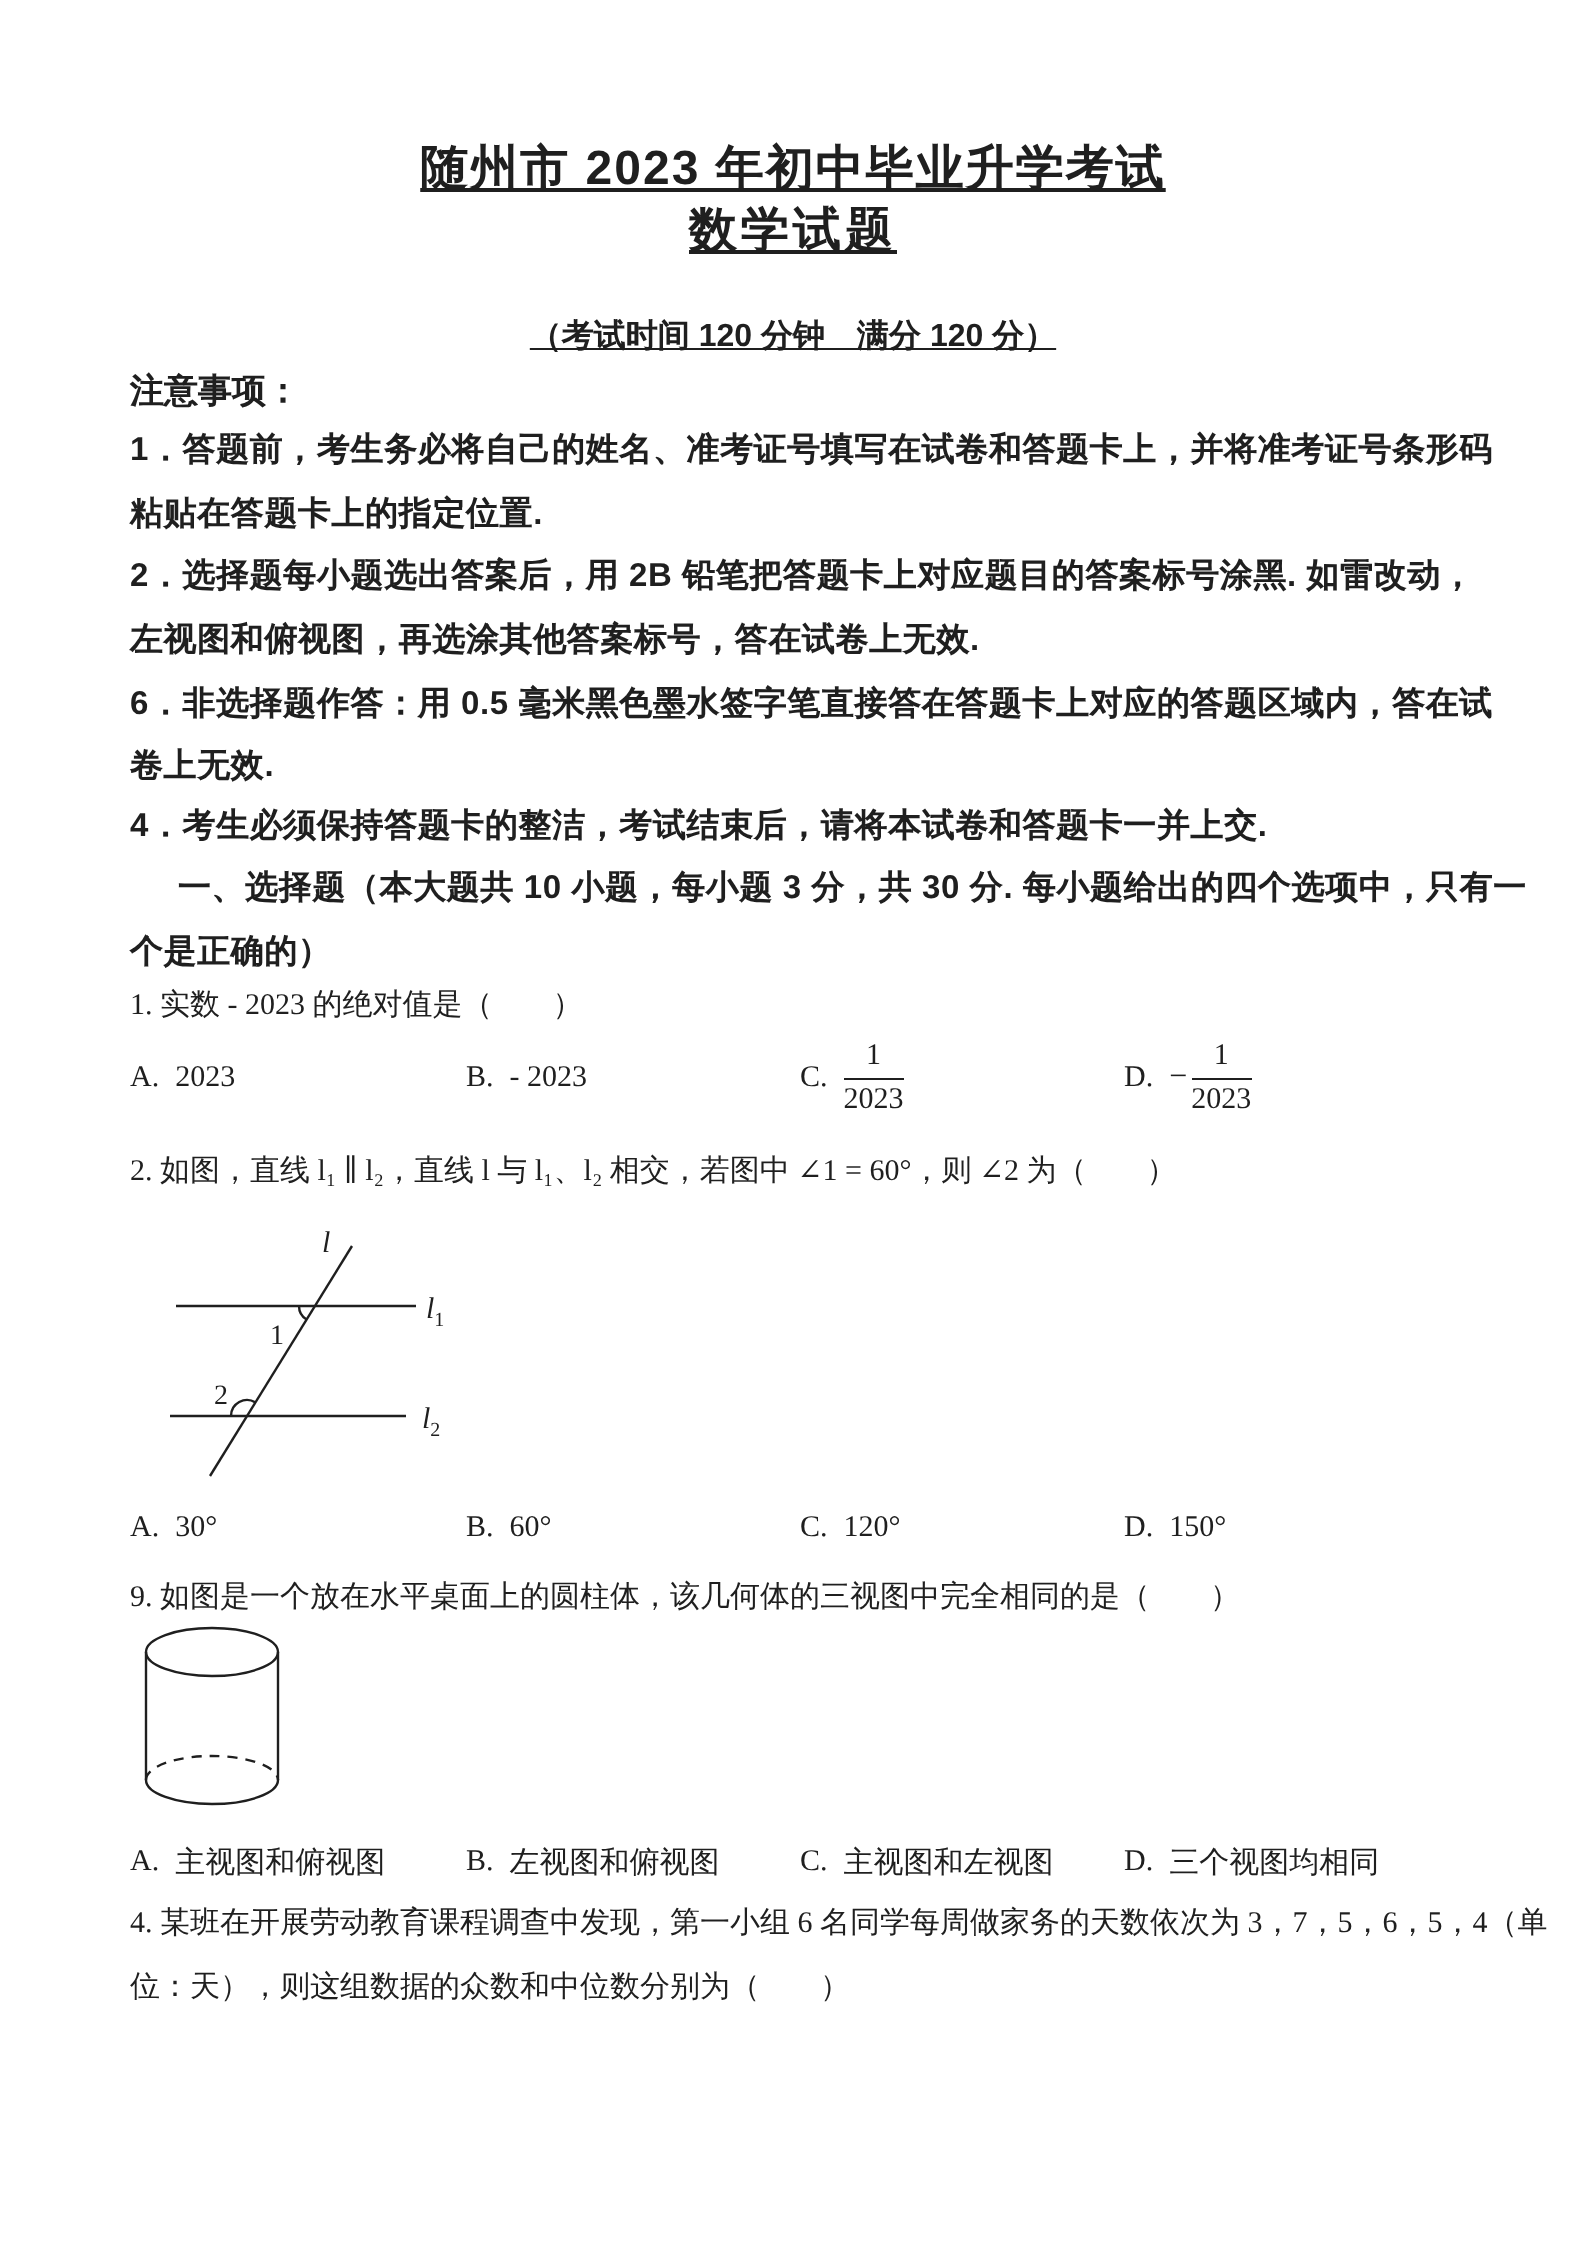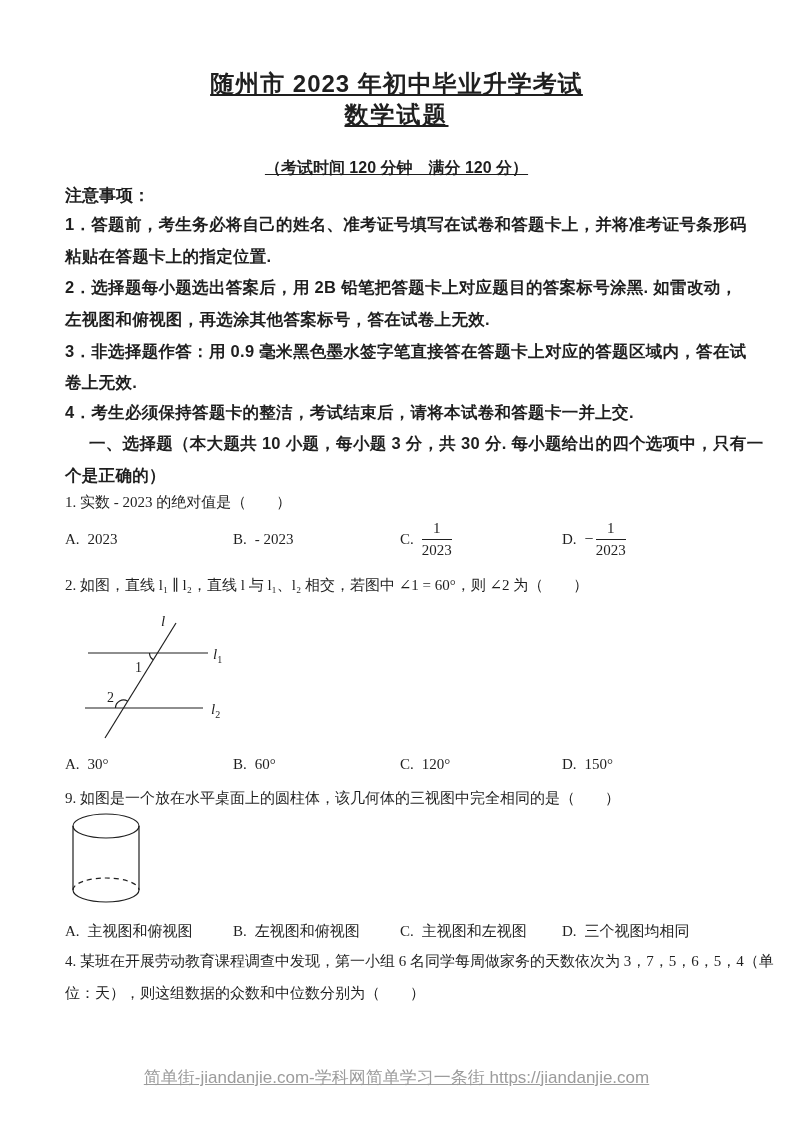--- a/index.html
+++ b/index.html
@@ -67,21 +67,21 @@
 
   <div class="abs center hei title">随州市 2023 年初中毕业升学考试</div>
   <div class="abs center hei subtitle">数学试题</div>
   <div class="abs center hei meta">（考试时间 120 分钟　满分 120 分）</div>
 
   <div class="abs hei notice-heading">注意事项：</div>
   <div class="abs hei nline n1">1．答题前，考生务必将自己的姓名、准考证号填写在试卷和答题卡上，并将准考证号条形码</div>
   <div class="abs hei nline n2">粘贴在答题卡上的指定位置.</div>
   <div class="abs hei nline n3">2．选择题每小题选出答案后，用 2B 铅笔把答题卡上对应题目的答案标号涂黑. 如雷改动，</div>
   <div class="abs hei nline n4">左视图和俯视图，再选涂其他答案标号，答在试卷上无效.</div>
-  <div class="abs hei nline n5">3．非选择题作答：用 0.9 毫米黑色墨水签字笔直接答在答题卡上对应的答题区域内，答在试</div>
+  <div class="abs hei nline n5">6．非选择题作答：用 0.5 毫米黑色墨水签字笔直接答在答题卡上对应的答题区域内，答在试</div>
   <div class="abs hei nline n6">卷上无效.</div>
   <div class="abs hei nline n7">4．考生必须保持答题卡的整洁，考试结束后，请将本试卷和答题卡一并上交.</div>
 
   <div class="abs hei nline s1">一、选择题（本大题共 10 小题，每小题 3 分，共 30 分. 每小题给出的四个选项中，只有一</div>
   <div class="abs hei nline s2">个是正确的）</div>
 
   <div class="abs song qtext q1text">1. 实数 - 2023 的绝对值是（　　）</div>
   <div class="abs optrow q1opts">
     <div class="opt oA">
       <span class="lab">A.</span>
@@ -171,15 +171,14 @@
     </div>
     <div class="opt oD">
       <span class="lab">D.</span>
       <span>三个视图均相同</span>
     </div>
   </div>
 
   <div class="abs song qtext q4l1">4. 某班在开展劳动教育课程调查中发现，第一小组 6 名同学每周做家务的天数依次为 3，7，5，6，5，4（单</div>
   <div class="abs song qtext q4l2">位：天），则这组数据的众数和中位数分别为（　　）</div>
 
-  <div class="abs center footer">简单街-jiandanjie.com-学科网简单学习一条街 https://jiandanjie.com</div>
 
 </div>
 
 </body></html>

